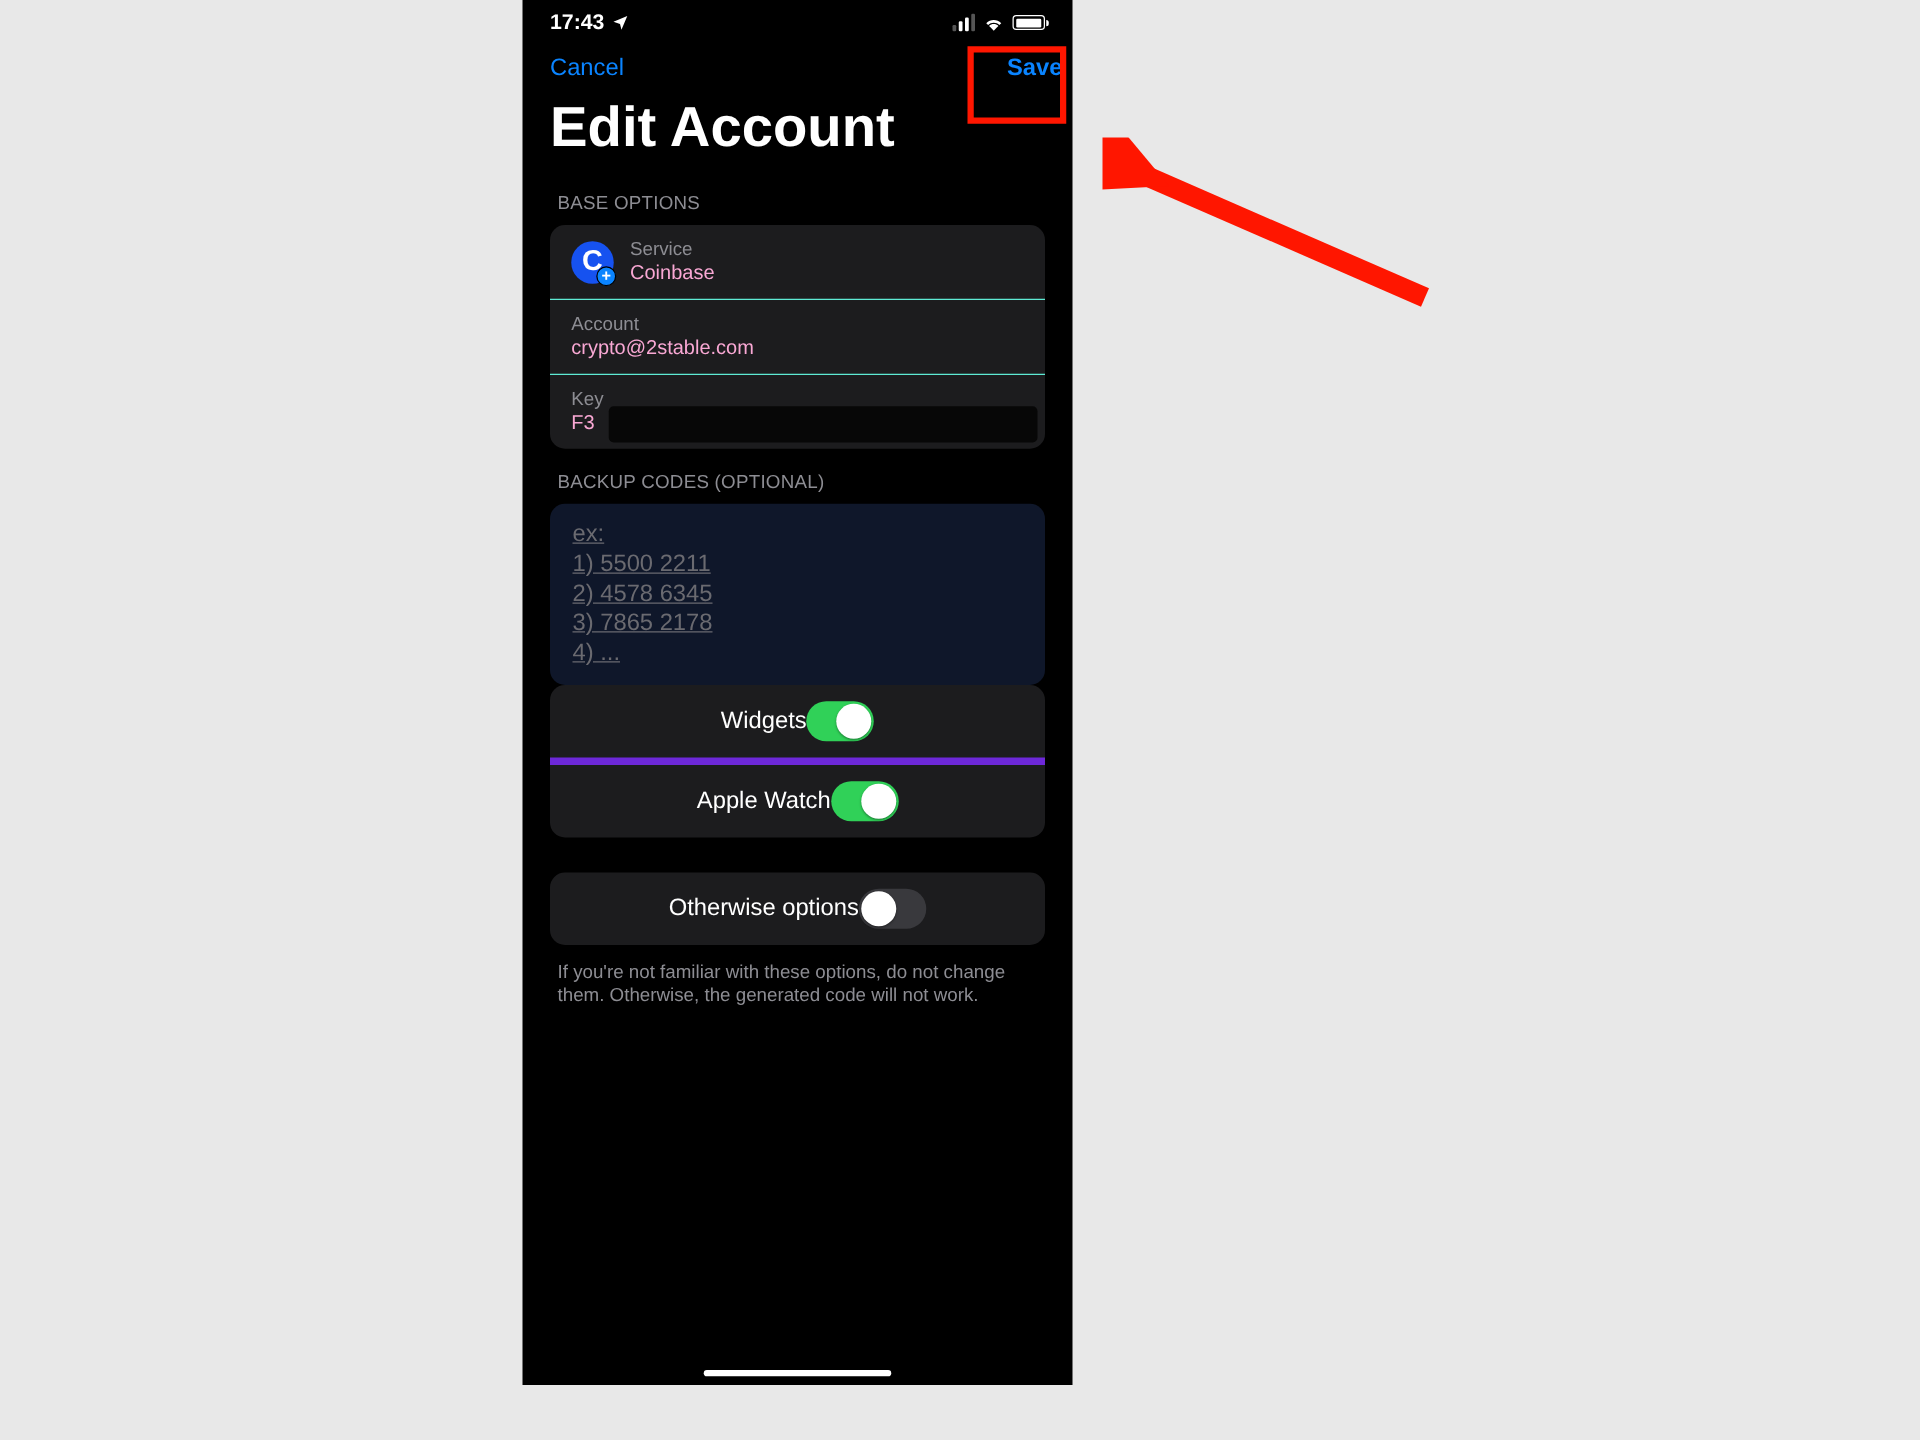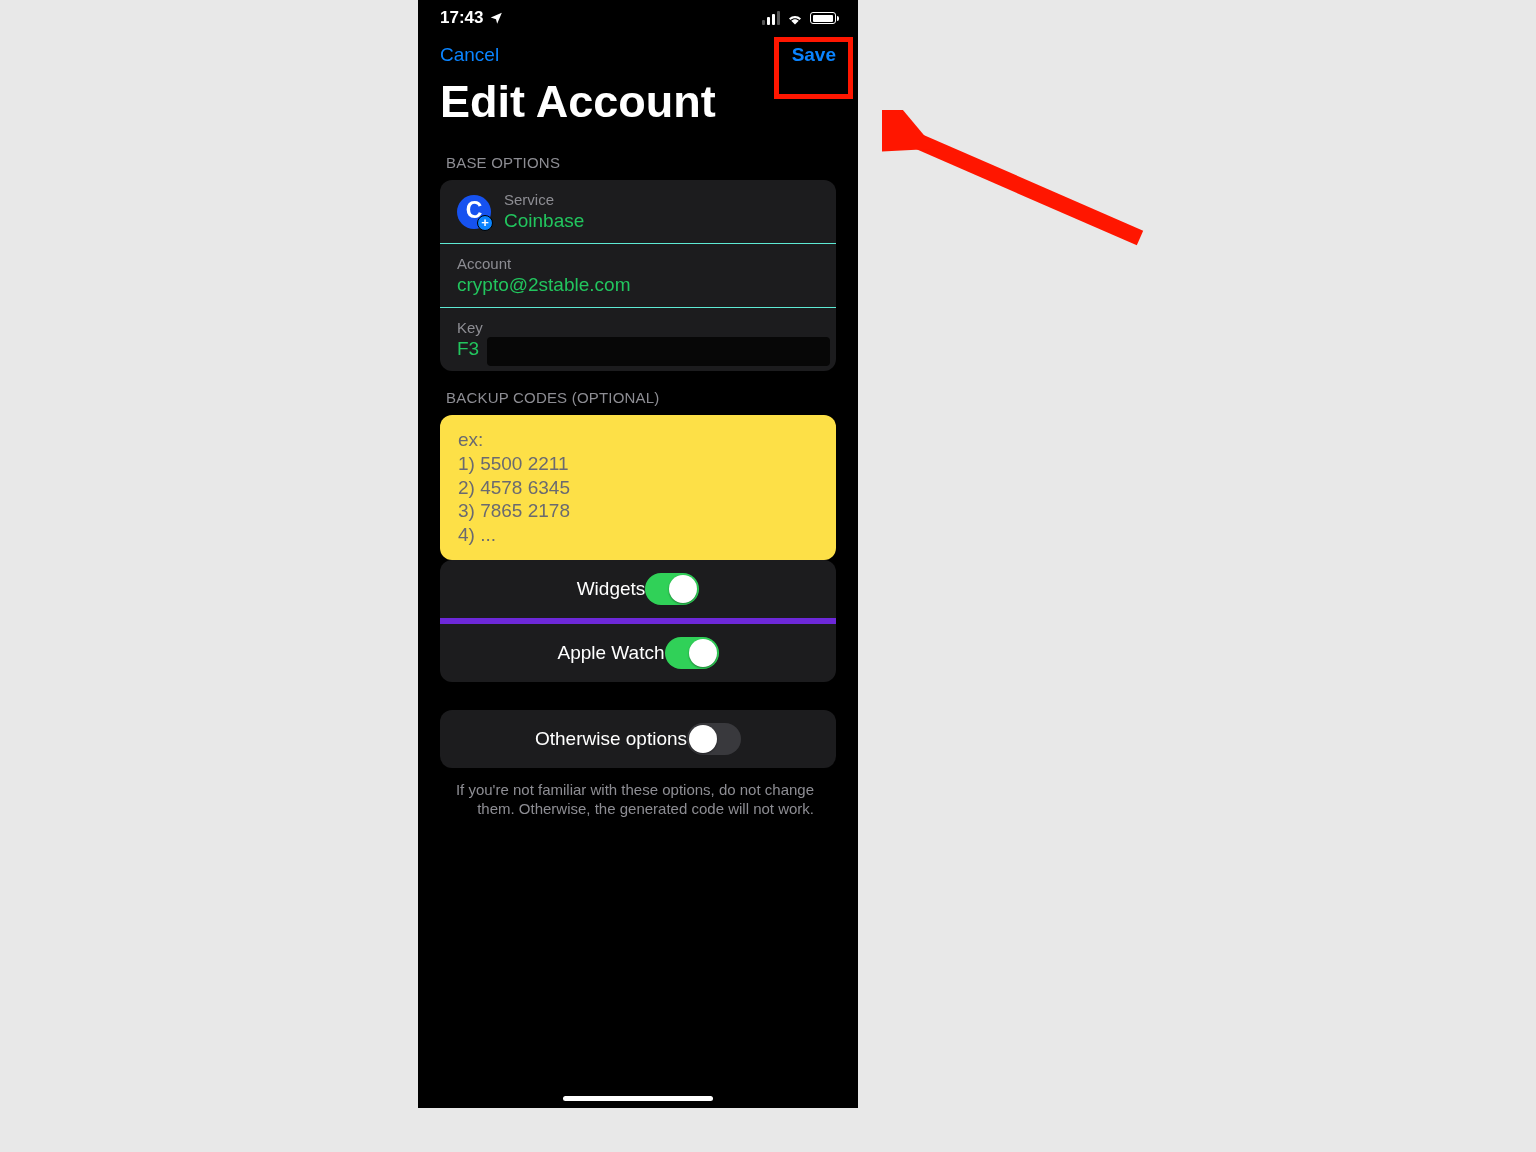--- a/index.html
+++ b/index.html
@@ -31,21 +31,21 @@
       font-size: 17px;
       font-weight: 600;
     }
     .status-left { display: flex; align-items: center; gap: 6px; }
     .status-right { display: flex; align-items: center; gap: 6px; }
     
     .nav-bar {
       display: flex;
       justify-content: space-between;
       align-items: center;
-      padding: 8px 22px 8px 22px;
+      padding: 8px 8px 8px 22px;
     }
     .nav-btn { color: #0a84ff; font-size: 19px; cursor: pointer; }
     .nav-btn.save { font-weight: 600; }
     .save-highlight-box {
       position: absolute;
       border: 5px solid #ff1600;
       top: 37px;
       left: 356px;
       width: 79px;
       height: 62px;
@@ -64,21 +64,21 @@
     }
     .card {
       background: #1c1c1e;
       margin: 0 22px;
       border-radius: 12px;
       overflow: hidden;
     }
     .row { padding: 11px 17px; position: relative; }
     .row + .row { border-top: 1px solid #5eead4; }
     .field-label { color: #8d8d93; font-size: 15px; }
-    .field-value { color: #22c55e; font-size: 19px; margin-top: 2px; }
+    .field-value { color: #f9a8d4; font-size: 16px; margin-top: 2px; }
     .service-row { display: flex; align-items: center; gap: 13px; }
     .service-icon-wrap { position: relative; width: 34px; height: 34px; }
     .service-icon {
       width: 34px; height: 34px; border-radius: 50%;
       background: #1652f0; display: flex; align-items: center; justify-content: center;
     }
     .service-icon-letter { color: #fff; font-weight: 800; font-size: 23px; margin-top:-3px; }
     .plus-badge {
       position: absolute; bottom: -2px; right: -2px;
       width: 16px; height: 16px; background: #0a84ff;
@@ -86,29 +86,30 @@
       display: flex; align-items: center; justify-content: center;
       color: #fff; font-size: 13px; font-weight: 700; line-height: 1;
     }
     .key-blur {
       position: absolute;
       left: 47px; right: 6px; bottom: 5px; height: 29px;
       background: #070707;
       border-radius: 4px;
     }
     .backup-textarea {
-      background: #fde047;
+      background: #0f172a;
       margin: 0 22px;
       border-radius: 12px;
       padding: 13px 18px;
       color: #6a6a70;
       font-size: 19px;
       line-height: 1.25;
       min-height: 140px;
       white-space: pre-line;
+      text-decoration: underline;
     }
     .toggle-row {
       padding: 13px 17px;
       display: flex;
       align-items: center;
       justify-content: center;
     }
     .toggle-row + .toggle-row { border-top: 6px solid #6d28d9; }
     .toggle-label { font-size: 19px; }
     .switch {
@@ -122,21 +123,20 @@
       border-radius: 50%; background: #fff;
       box-shadow: 0 1px 2px rgba(0,0,0,0.4);
     }
     .switch.on .knob { right: 2px; }
     .switch.off .knob { left: 2px; }
     .footer-text {
       color: #8d8d93;
       font-size: 15px;
       padding: 12px 44px 0 28px;
       line-height: 1.3;
-      text-align: right;
     }
     .home-indicator {
       position: absolute;
       bottom: 7px; left: 50%; transform: translateX(-50%);
       width: 150px; height: 5px; background: #fff; border-radius: 3px;
     }
     .spacer { height: 28px; }
     
     .arrow {
       position: absolute;

